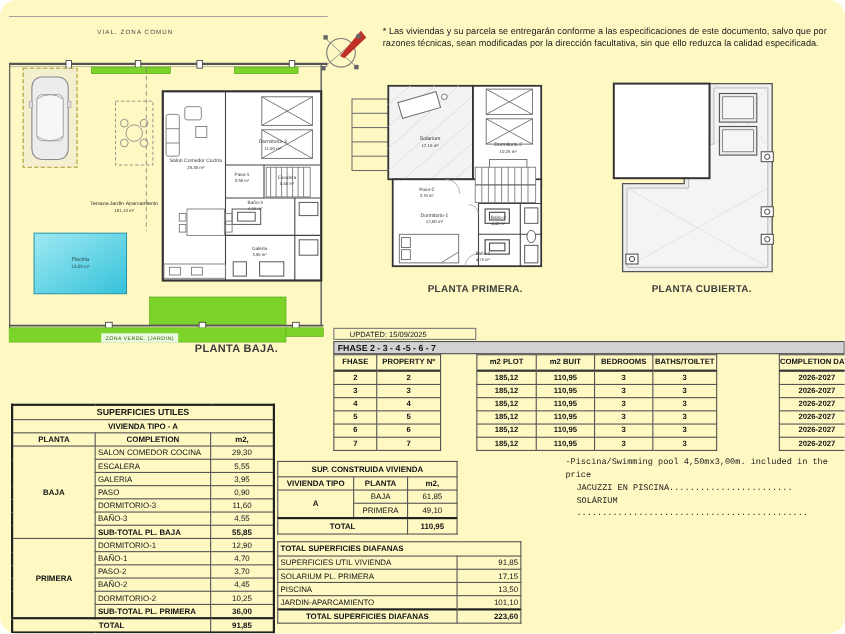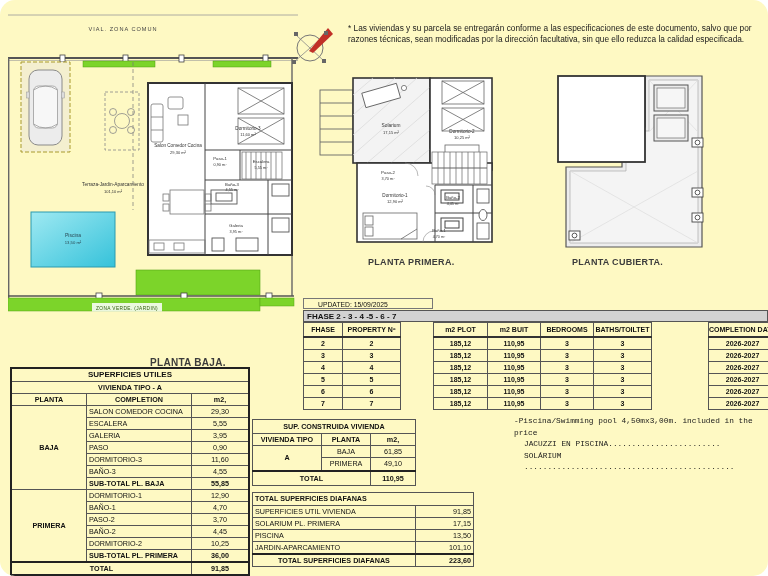--- a/index.html
+++ b/index.html
@@ -2,22 +2,22 @@
 <html><head>
 <meta charset="utf-8">
 <style>
   html,body{margin:0;padding:0;background:#fff;}
   #sheet{position:relative;width:768px;height:576px;background:#fef9c3;overflow:hidden;
          font-family:"Liberation Sans",sans-serif;color:#111;border-radius:15px;}
   .abs{position:absolute;}
   
   #disclaimer{left:348px;top:23px;width:416px;font-size:8.3px;line-height:10.6px;color:#1a1a1a;}
   
-  .plan-caption{font-weight:bold;color:#3c3c3c;text-align:left;letter-spacing:.3px;}
-  #cap-baja{left:150px;top:312px;width:130px;font-size:10px;margin-top:45px;}
+  .plan-caption{font-weight:bold;color:#3c3c3c;text-align:center;letter-spacing:.3px;}
+  #cap-baja{left:150px;top:312px;width:130px;font-size:10px;}
   #cap-primera{left:368px;top:257px;width:128px;font-size:9px;}
   #cap-cubierta{left:572px;top:257px;width:132px;font-size:9px;}
   
   #updated-box{left:303px;top:298px;width:130px;height:11px;border:1px solid #777;
                font-size:6.8px;line-height:11px;padding-left:14px;box-sizing:border-box;white-space:nowrap;}
   #phase-band{left:303px;top:310px;width:465px;height:12px;background:#d2d2d2;border:1px solid #555;
               font-weight:bold;font-size:8px;line-height:12px;padding-left:3px;box-sizing:border-box;}
   table.pt{border-collapse:collapse;table-layout:fixed;}
   table.pt td,table.pt th{border:1px solid #555;font-size:7px;font-weight:bold;text-align:center;
        padding:0;height:11px;line-height:1;white-space:nowrap;overflow:hidden;}

